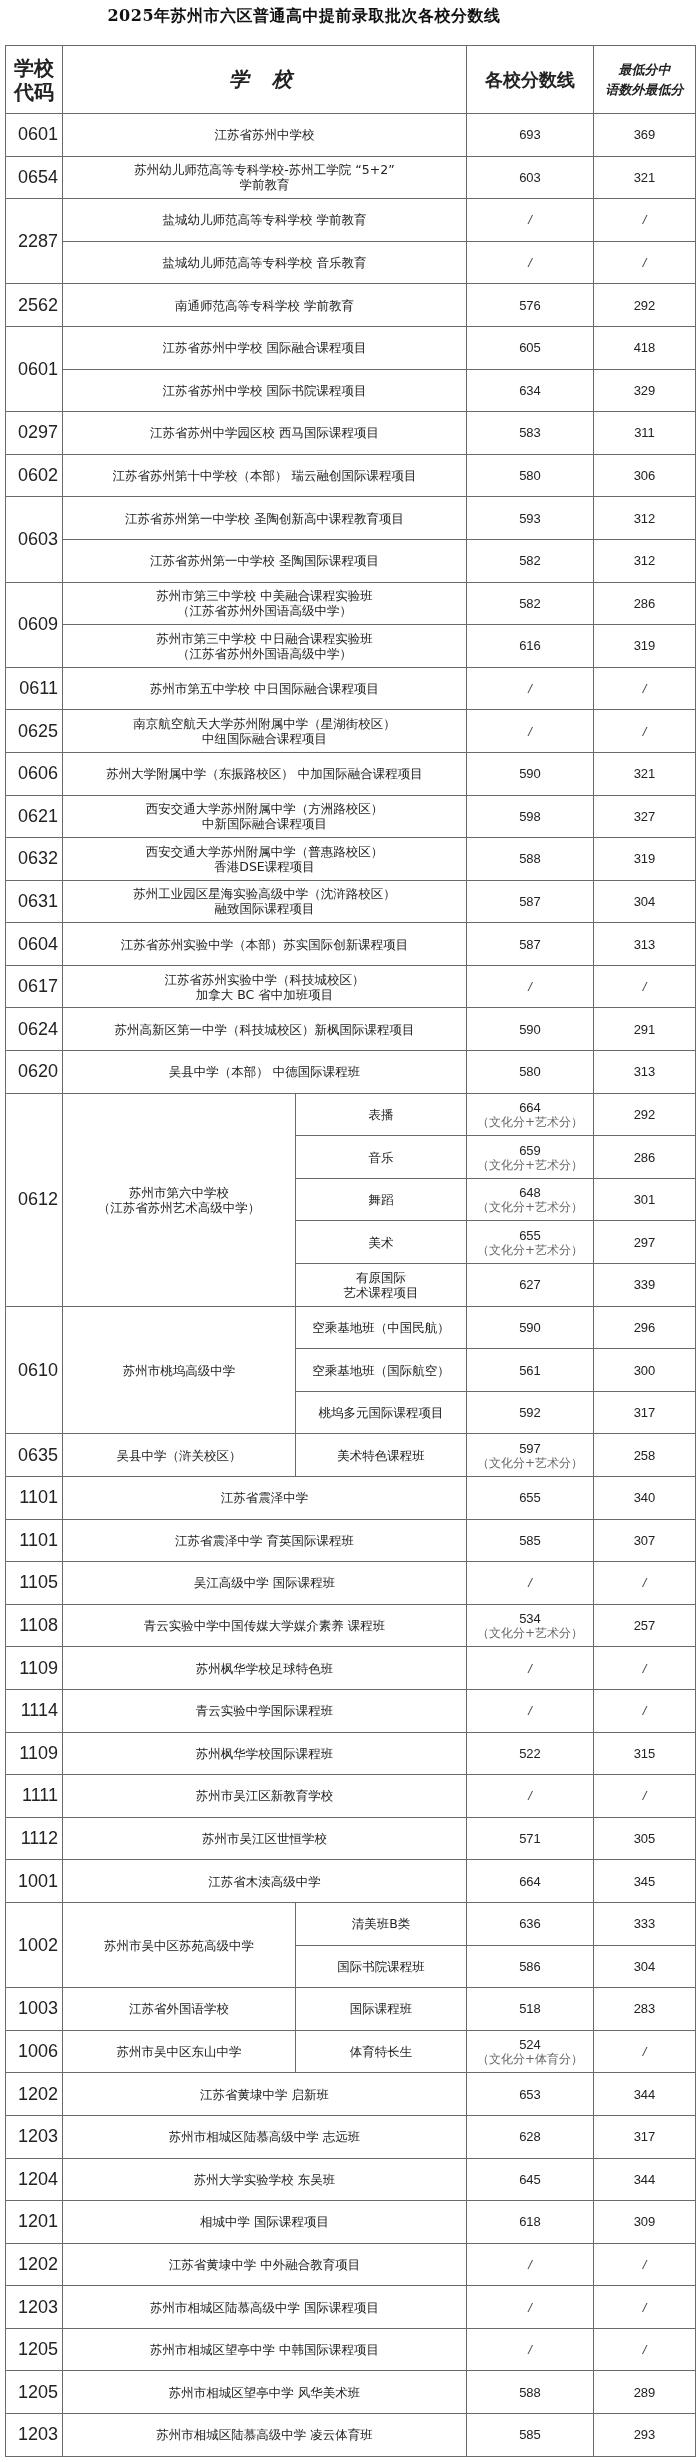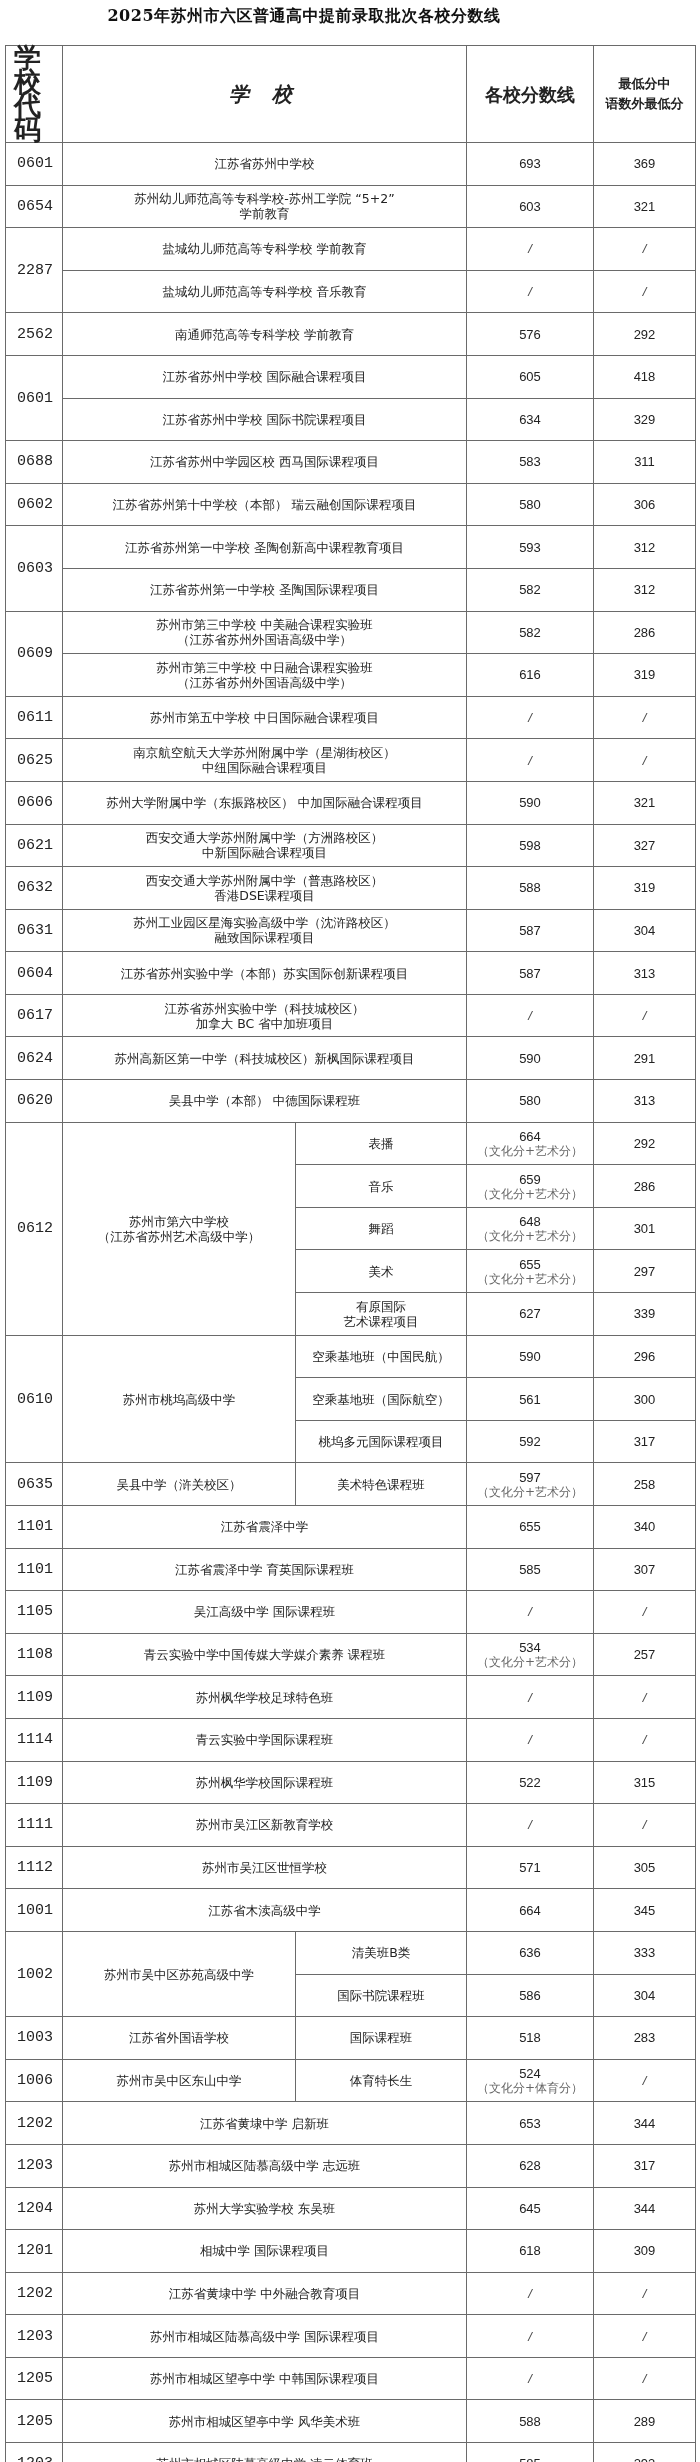--- a/index.html
+++ b/index.html
@@ -7,26 +7,26 @@
          font-family: "DejaVu Sans", "Liberation Sans", sans-serif; color: #222; }
   .title { position: absolute; left: 0; top: 6px; width: 608px; text-align: center;
            font-family: "DejaVu Serif", "Liberation Serif", serif; font-weight: bold;
            font-size: 16px; letter-spacing: 0.5px; color: #111; }
   table { position: absolute; left: 5px; top: 45px; width: 690px; border-collapse: collapse;
           table-layout: fixed; border: 1.5px solid #555; }
   td, th { border: 1px solid #6a6a6a; text-align: center; vertical-align: middle; padding: 0 4px;
            font-size: 12.5px; line-height: 15px; font-weight: normal; }
   th { font-weight: bold; }
   thead tr { height: 68px; }
-  th.code-h { font-size: 27px; line-height: 24px; text-align: left; padding-left: 8px; }
+  th.code-h { font-size: 20px; line-height: 24px; text-align: left; padding-left: 8px; }
   th.school-h { font-size: 20px; letter-spacing: 8px; font-style: italic; }
   th.score-h { font-size: 18px; }
-  th.min-h { font-size: 13px; line-height: 20px; }
+  th.min-h { font-size: 13px; line-height: 20px; font-style: italic; }
   tbody tr { height: 42.6px; }
-  td.code { text-align: center; padding-left: 6px; font-family: Liberation Mono, monospace; font-size: 15px; }
+  td.code { text-align: right; padding-left: 6px; font-family: Liberation Sans, sans-serif; font-size: 18px; }
   td.num { font-family: "Liberation Sans", sans-serif; font-size: 13px; }
   .note { display: block; font-family: "DejaVu Serif", "Liberation Serif", serif; font-size: 12px;
           color: #666; line-height: 14px; }
   .slash { font-family: "Liberation Serif", serif; font-style: italic; color: #444; }
 </style>
 </head>
 <body>
 
 <div class="title">2025年苏州市六区普通高中提前录取批次各校分数线</div>
 
@@ -91,21 +91,21 @@
       <td class="num">605</td>
       <td class="num">418</td>
     </tr>
     <tr>
       <td colspan="2">江苏省苏州中学校 国际书院课程项目</td>
       <td class="num">634</td>
       <td class="num">329</td>
     </tr>
 
     <tr>
-      <td class="code">0688</td>
+      <td class="code">0297</td>
       <td colspan="2">江苏省苏州中学园区校 西马国际课程项目</td>
       <td class="num">583</td>
       <td class="num">311</td>
     </tr>
 
     <tr>
       <td class="code">0602</td>
       <td colspan="2">江苏省苏州第十中学校（本部） 瑞云融创国际课程项目</td>
       <td class="num">580</td>
       <td class="num">306</td>

